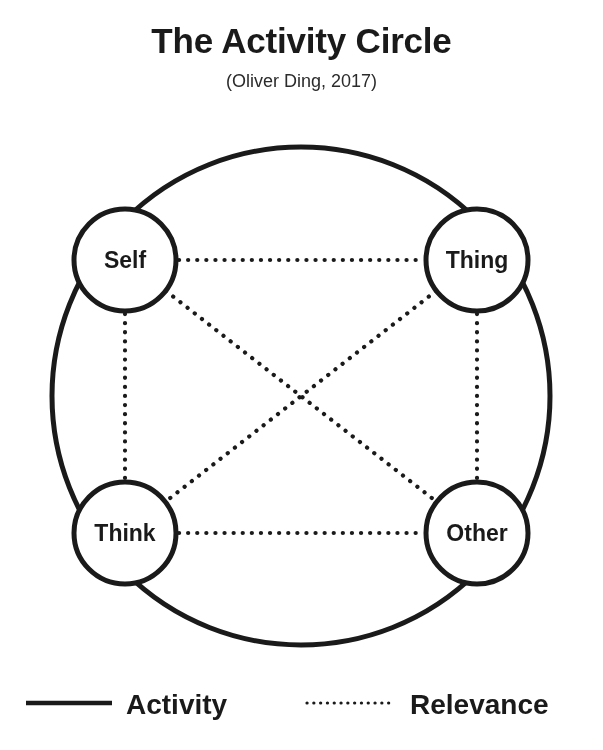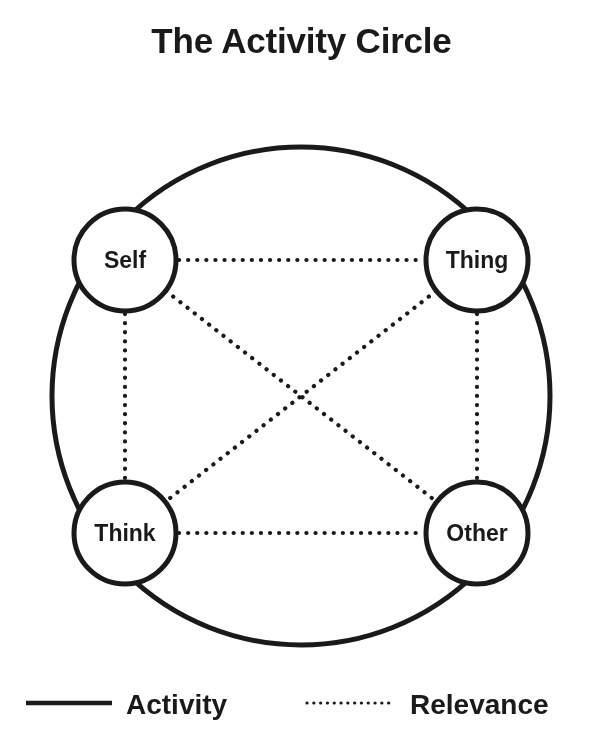--- a/index.html
+++ b/index.html
@@ -66,20 +66,21 @@
     fill: #1a1a1a;
   }
 </style>
 </head>
 <body>
 
 <div id="page">
 
   <div class="header">
     <h1 class="title">The Activity Circle</h1>
+    <p class="subtitle">(Oliver Ding, 2017)</p>
   </div>
 
   <svg id="diagram" viewBox="0 0 603 750">
 
     <circle cx="301" cy="396" r="249" fill="none" stroke="#1a1a1a" stroke-width="5"></circle>
 
     <g stroke="#1a1a1a" stroke-width="4.2" stroke-linecap="round" stroke-dasharray="0.1 9">
       <line x1="179" y1="260" x2="423" y2="260"></line>
       <line x1="179" y1="533" x2="423" y2="533"></line>
       <line x1="125" y1="314" x2="125" y2="479"></line>

